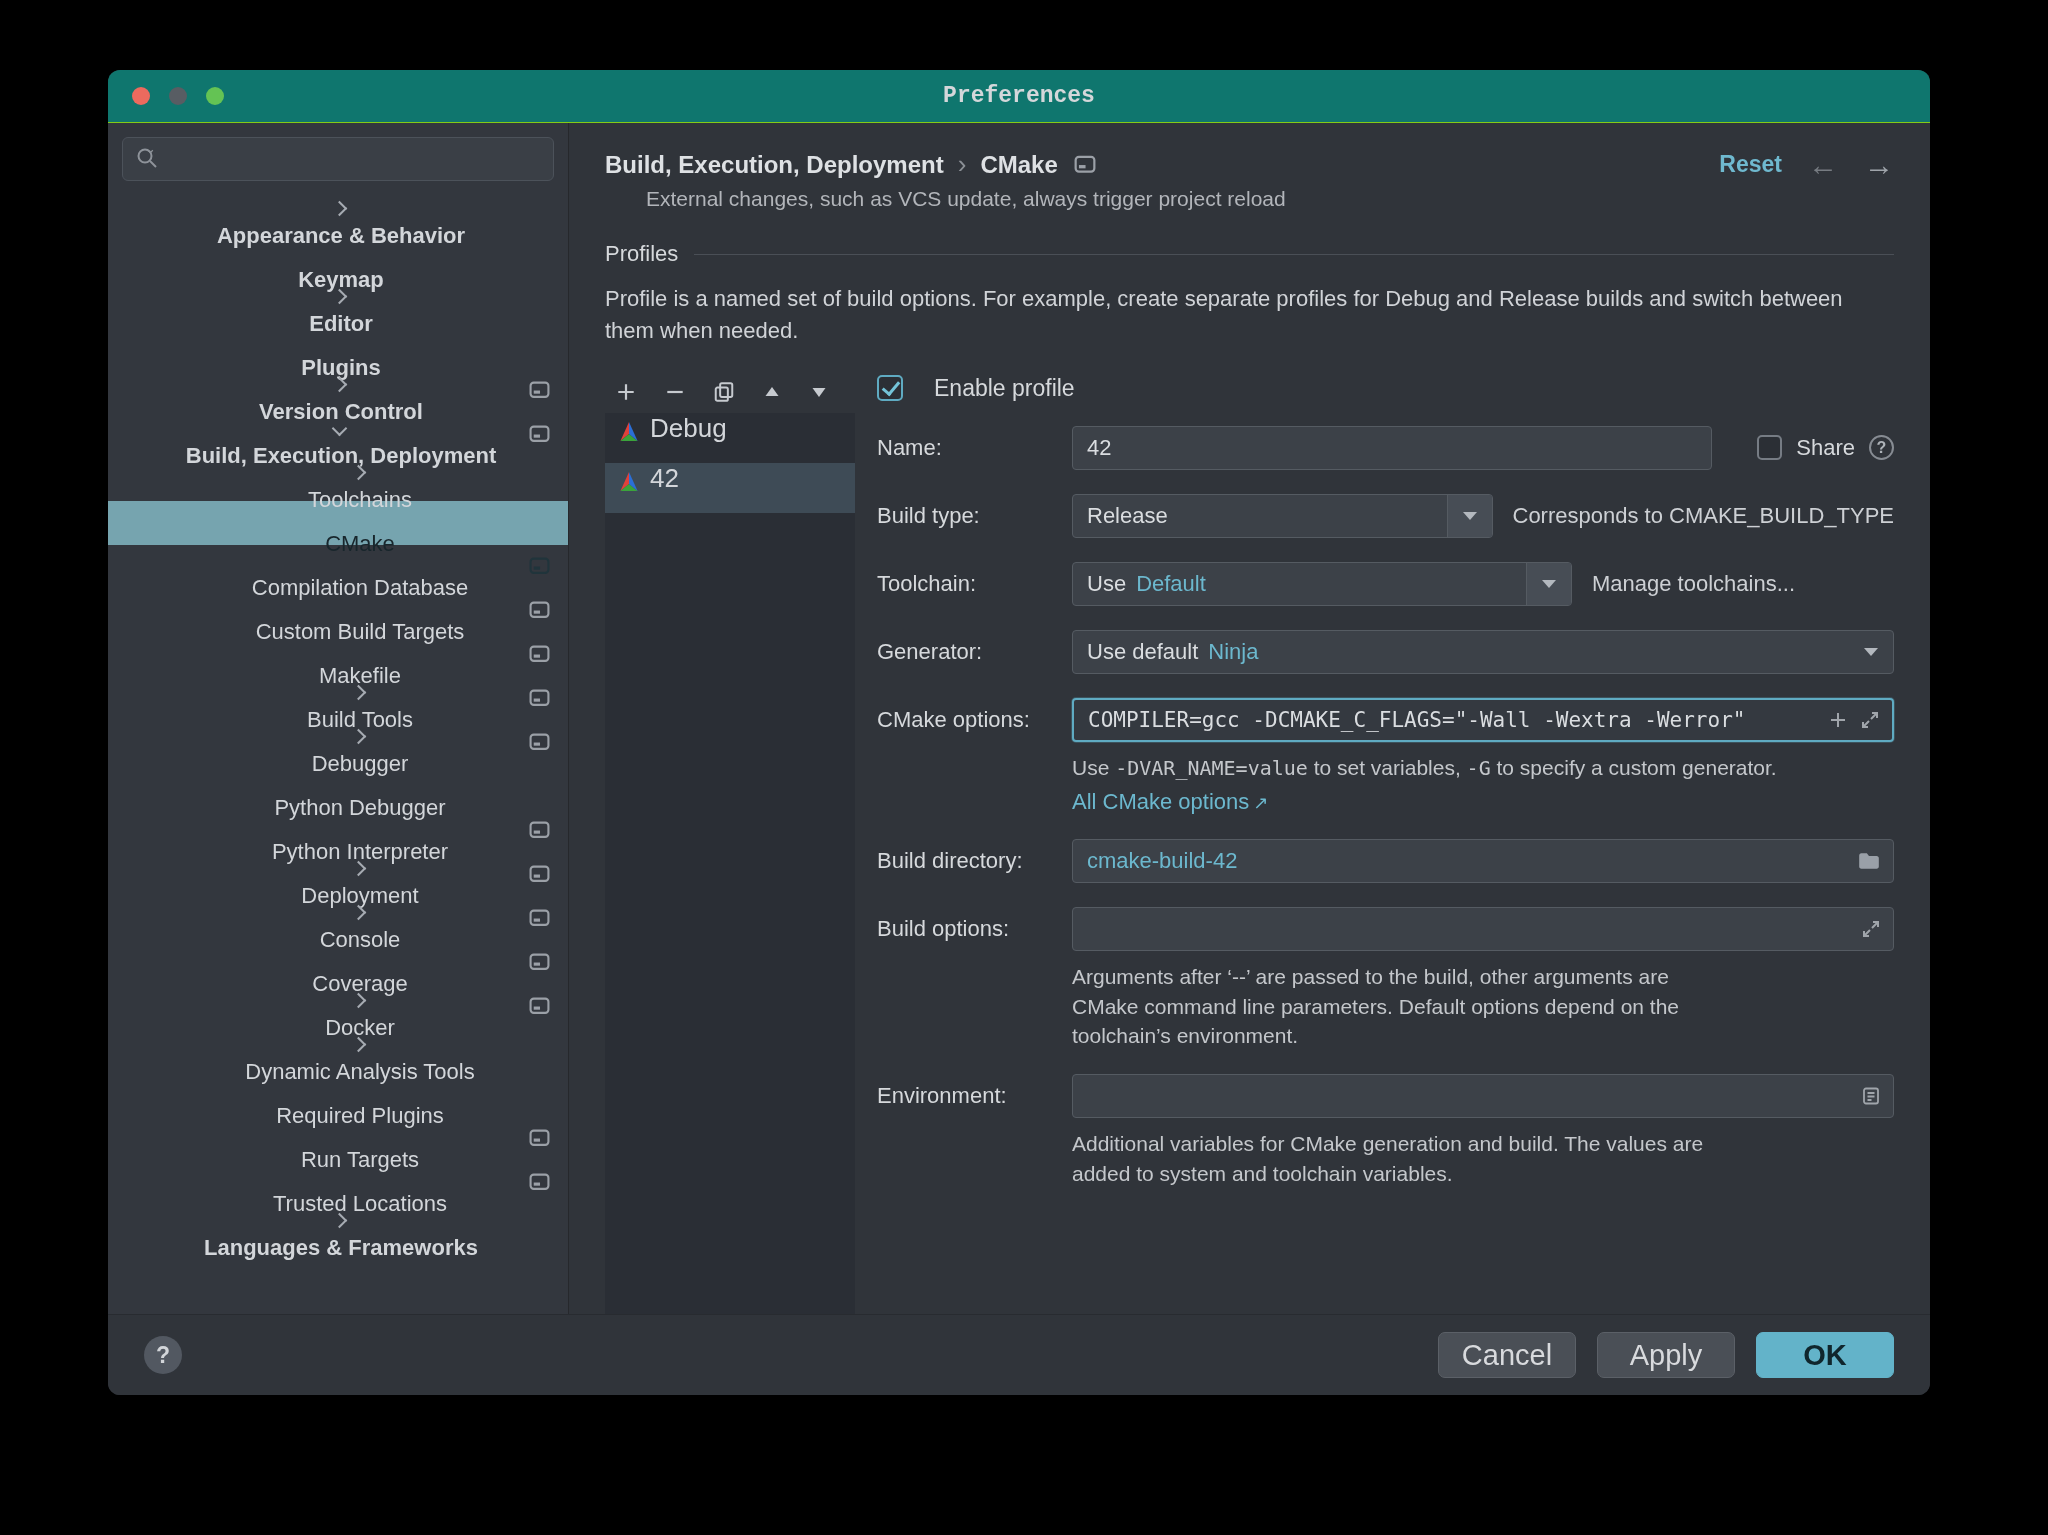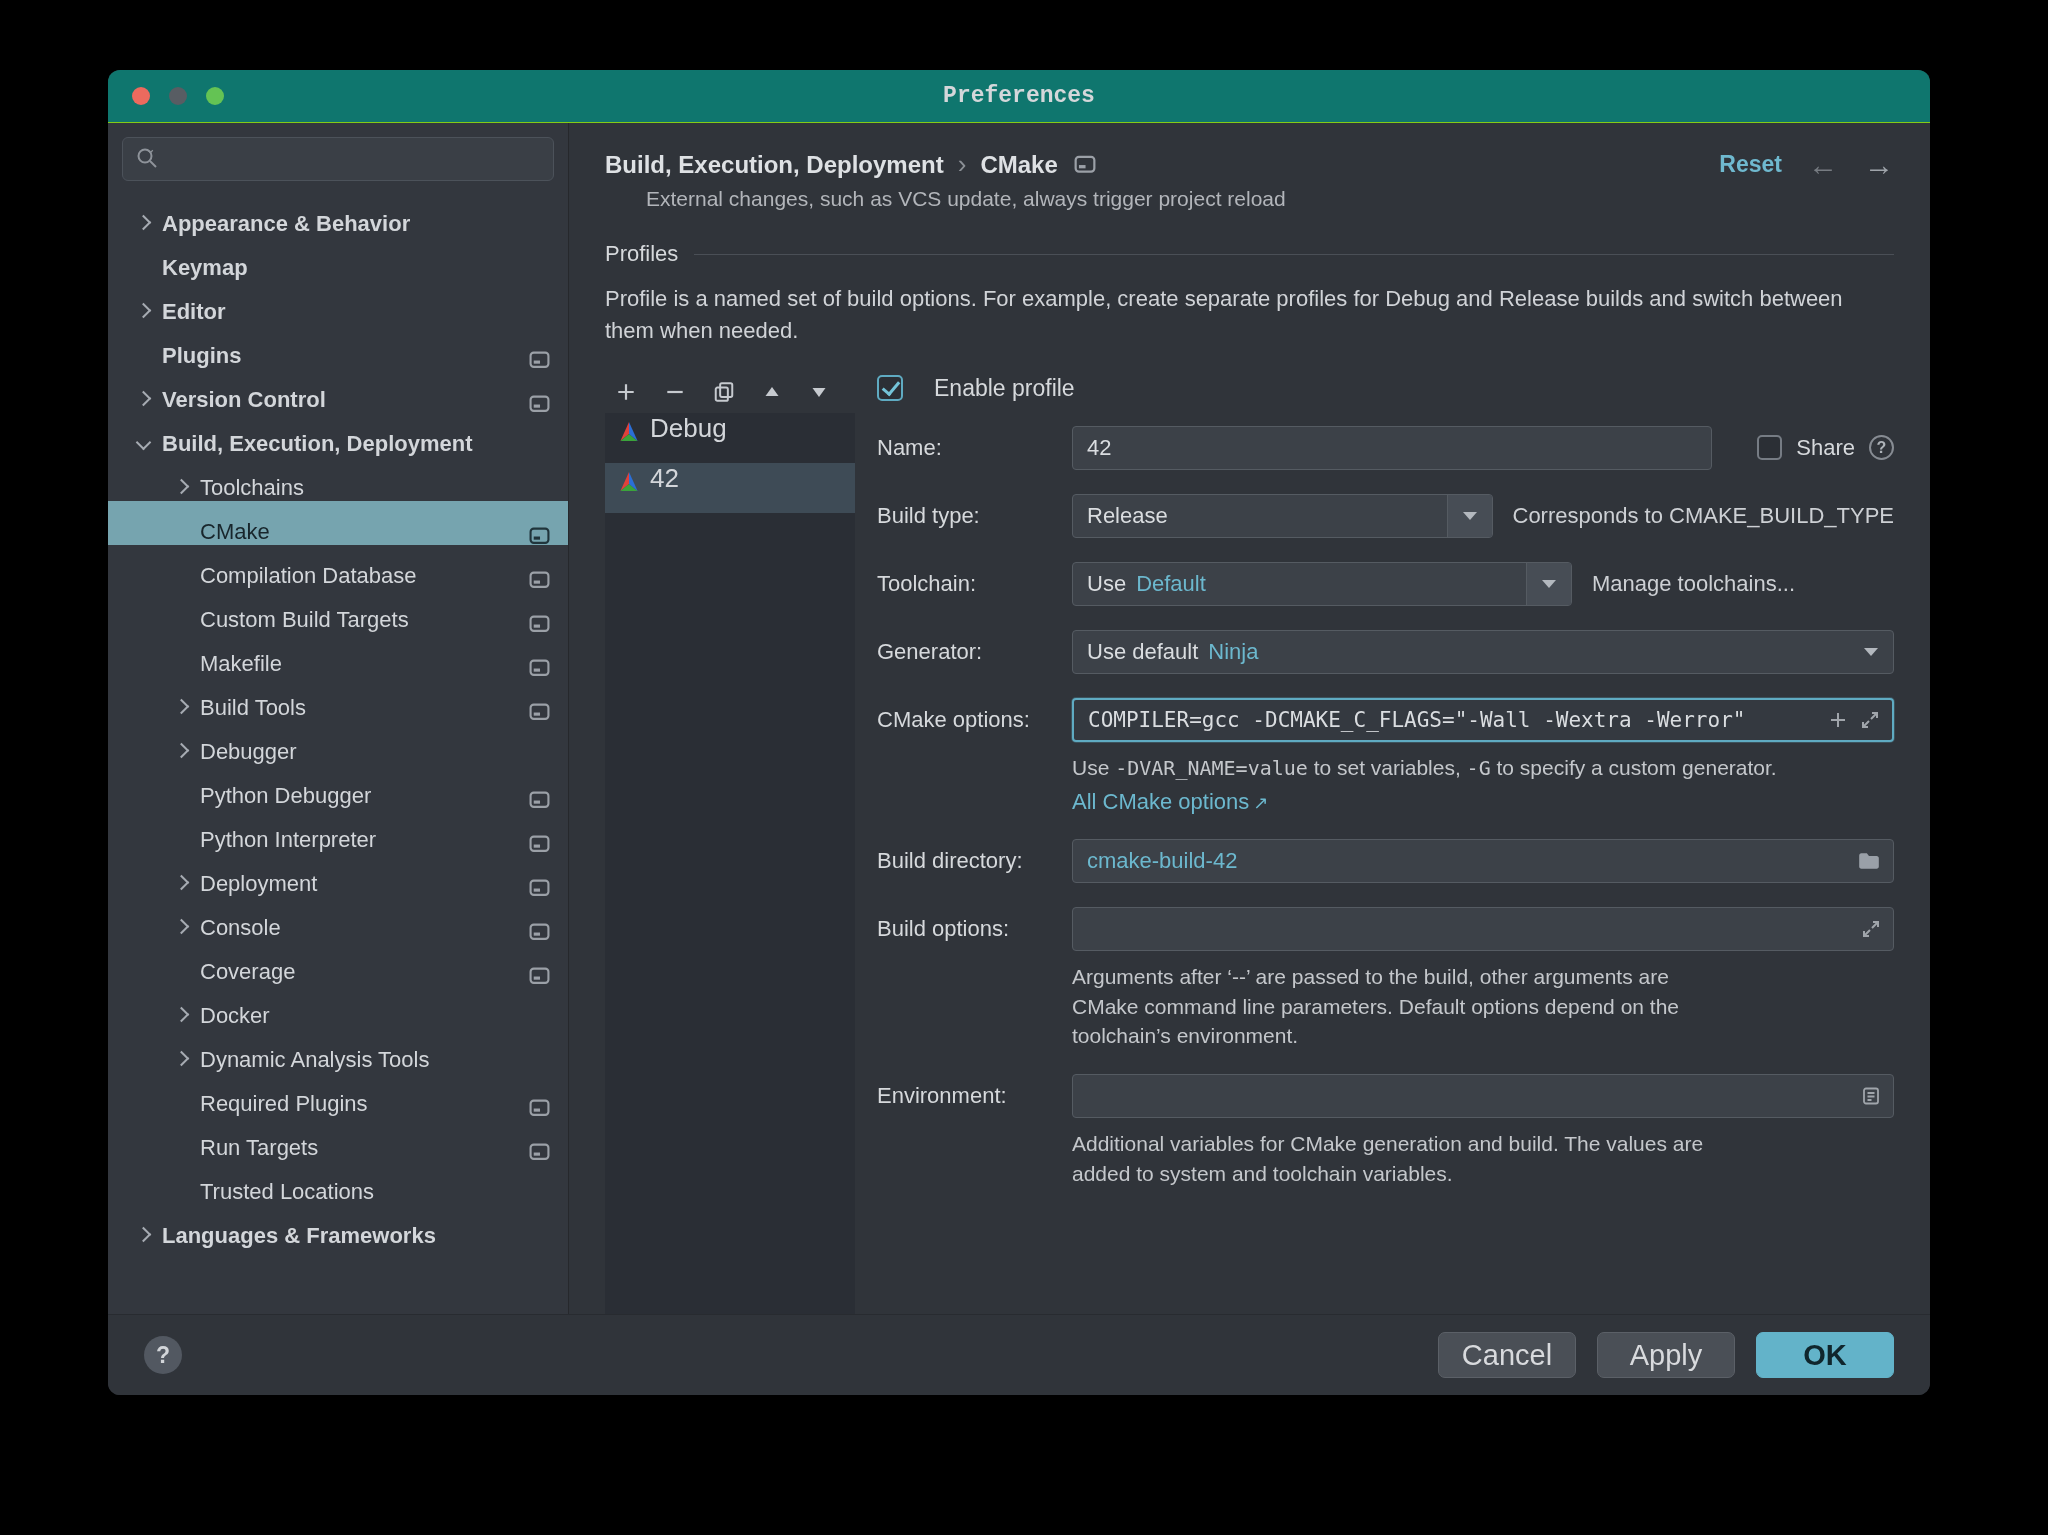--- a/index.html
+++ b/index.html
@@ -33,21 +33,21 @@
   .sidebar{
     width:460px;flex:none;background:#33373E;border-right:1px solid #26282C;
     display:flex;flex-direction:column;overflow:hidden;
   }
   .searchbox{
     margin:14px 14px 12px 14px;height:42px;flex:none;border-radius:6px;
     background:#3A3F46;border:1px solid #4C525A;display:flex;align-items:center;
     padding:0 12px;color:#8E939A;
   }
   .tree{flex:1;overflow:hidden;font-size:22px;}
-  .tree-row{display:flex;align-items:flex-end;height:44px;padding-right:18px;cursor:default;}
+  .tree-row{display:flex;align-items:center;height:44px;padding-right:18px;cursor:default;flex-direction:column;}
   .tree-row.lvl0{padding-left:20px;}
   .tree-row.lvl1{padding-left:58px;}
   .tree-row.bold .tree-label{font-weight:700;}
   .tree-row.selected{background:#76A4AF;}
   .tree-row.selected .tree-label{color:#18262C;}
   .tree-row.selected .badge{color:#20343B;}
   .chev{width:30px;height:30px;flex:none;position:relative;}
   .chev.right::after,.chev.down::after{
     content:"";position:absolute;left:10px;top:10px;width:9px;height:9px;
     border-right:2.5px solid #A6ABB2;border-bottom:2.5px solid #A6ABB2;

